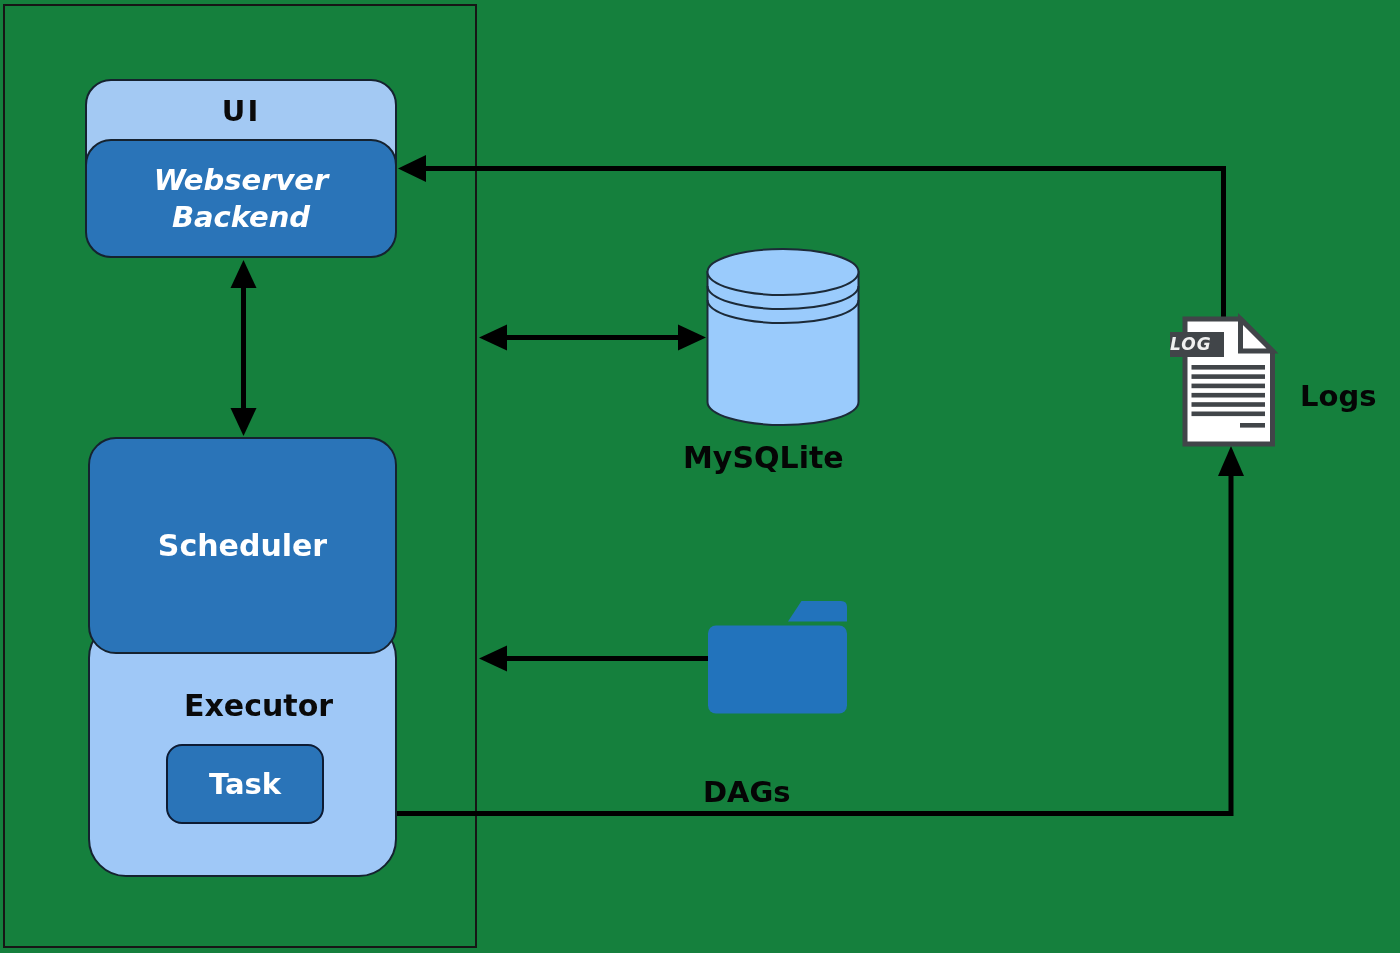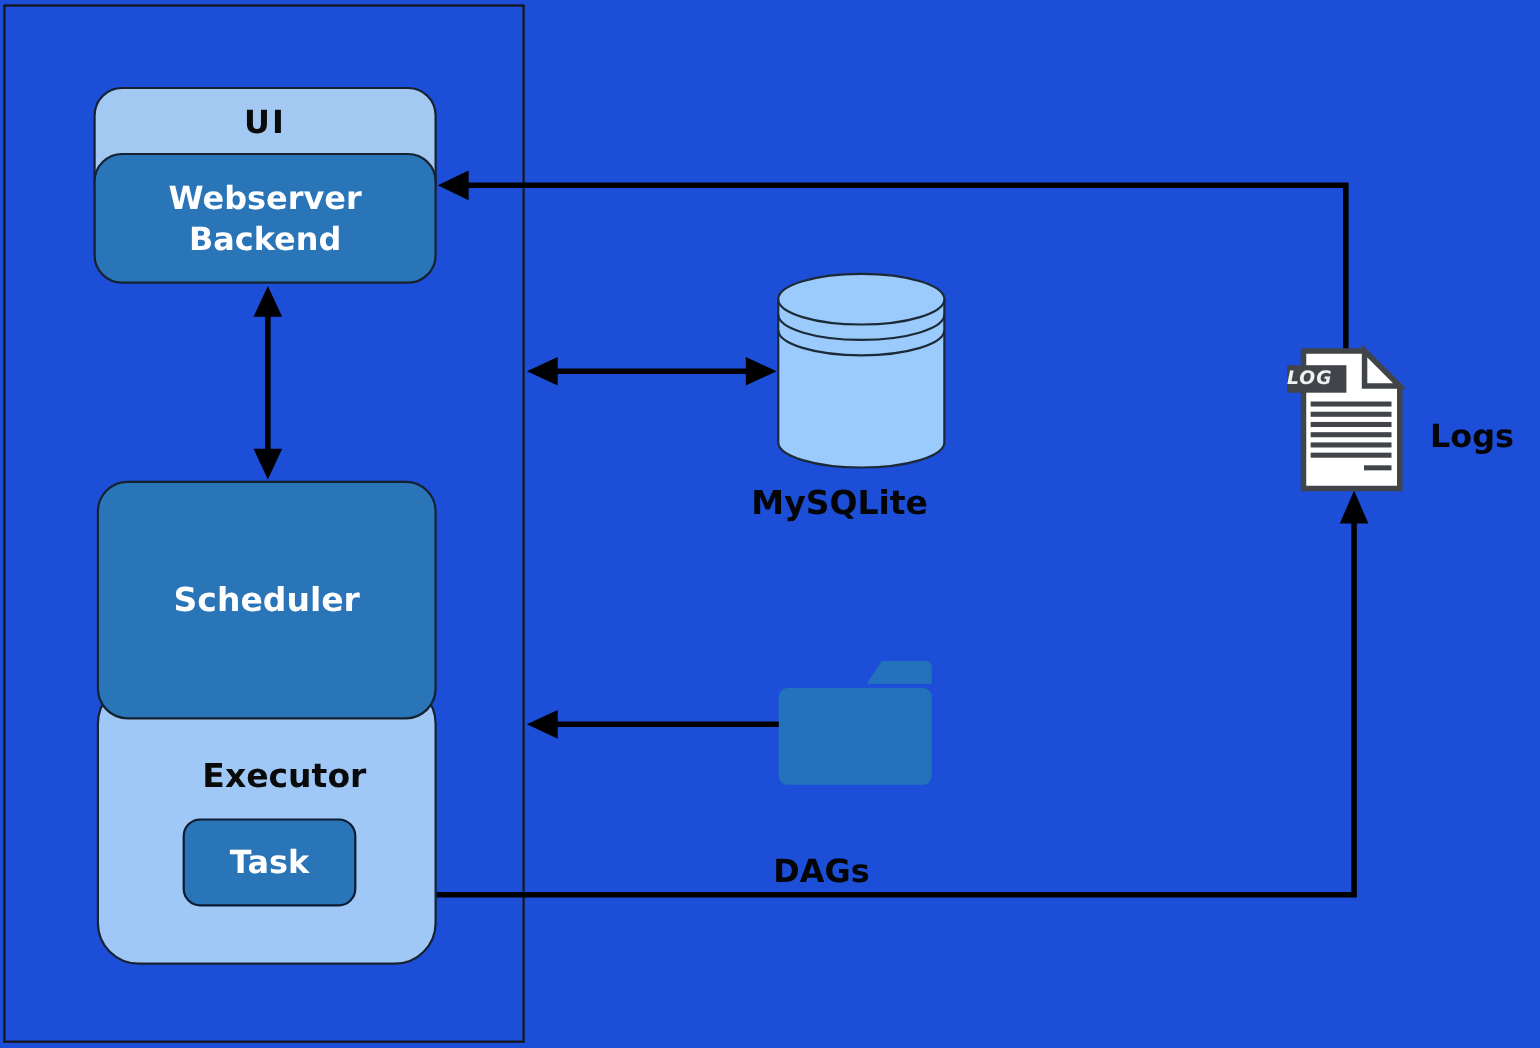--- a/index.html
+++ b/index.html
@@ -1,38 +1,38 @@
 <!DOCTYPE html>
 <html style="--light-blue: #a3c9f3; --executor-blue: #9fc8f7; --dark-blue: #2a74b8; --folder-blue: #2273bc; --cylinder-blue: #9acbfc; --doc-gray: #414549; --line-black: #000000;"><head>
 <meta charset="utf-8">
 <style>
   html,body { margin:0; padding:0; background:#ffffff; }
   .canvas {
-    position:relative; width:1400px; height:953px; background:#1d4ed8;
+    position:relative; width:1400px; height:953px; background:#15803d;
     font-family:"DejaVu Sans","Liberation Sans",sans-serif; overflow:hidden;
   }
   .container-box {
     position:absolute; left:3px; top:4px; width:474px; height:944px;
     border:2px solid #161616; box-sizing:border-box; background:transparent; z-index:0;
   }
   .node {
     position:absolute; box-sizing:border-box; font-weight:bold;
     display:flex; align-items:center; justify-content:center; text-align:center;
   }
   .node-ui {
     left:85px; top:79px; width:312px; height:115px; z-index:1;
     background:var(--light-blue); border:2px solid #15222f; border-radius:26px;
     align-items:flex-start; padding-top:13px; font-size:29px; color:#0a0a0a; letter-spacing:2px;
   }
   .node-webserver {
     left:85px; top:139px; width:312px; height:119px; z-index:2;
     background:var(--dark-blue); border:2px solid #15222f; border-radius:26px;
     color:#ffffff; font-size:29px; line-height:37px;
   }
-  .node-webserver span { display:block; max-width:250px; }
+  .node-webserver span { display:block; max-width:250px;font-style:italic; }
   .node-scheduler {
     left:88px; top:437px; width:309px; height:217px; z-index:2;
     background:var(--dark-blue); border:2px solid #15222f; border-radius:28px;
     color:#ffffff; font-size:30px;
   }
   .node-executor {
     left:88px; top:620px; width:309px; height:257px; z-index:1;
     background:var(--executor-blue); border:2px solid #15222f; border-radius:38px;
     align-items:flex-start; padding-top:66px; font-size:30px; color:#0a0a0a;padding-left:32px;
   }

